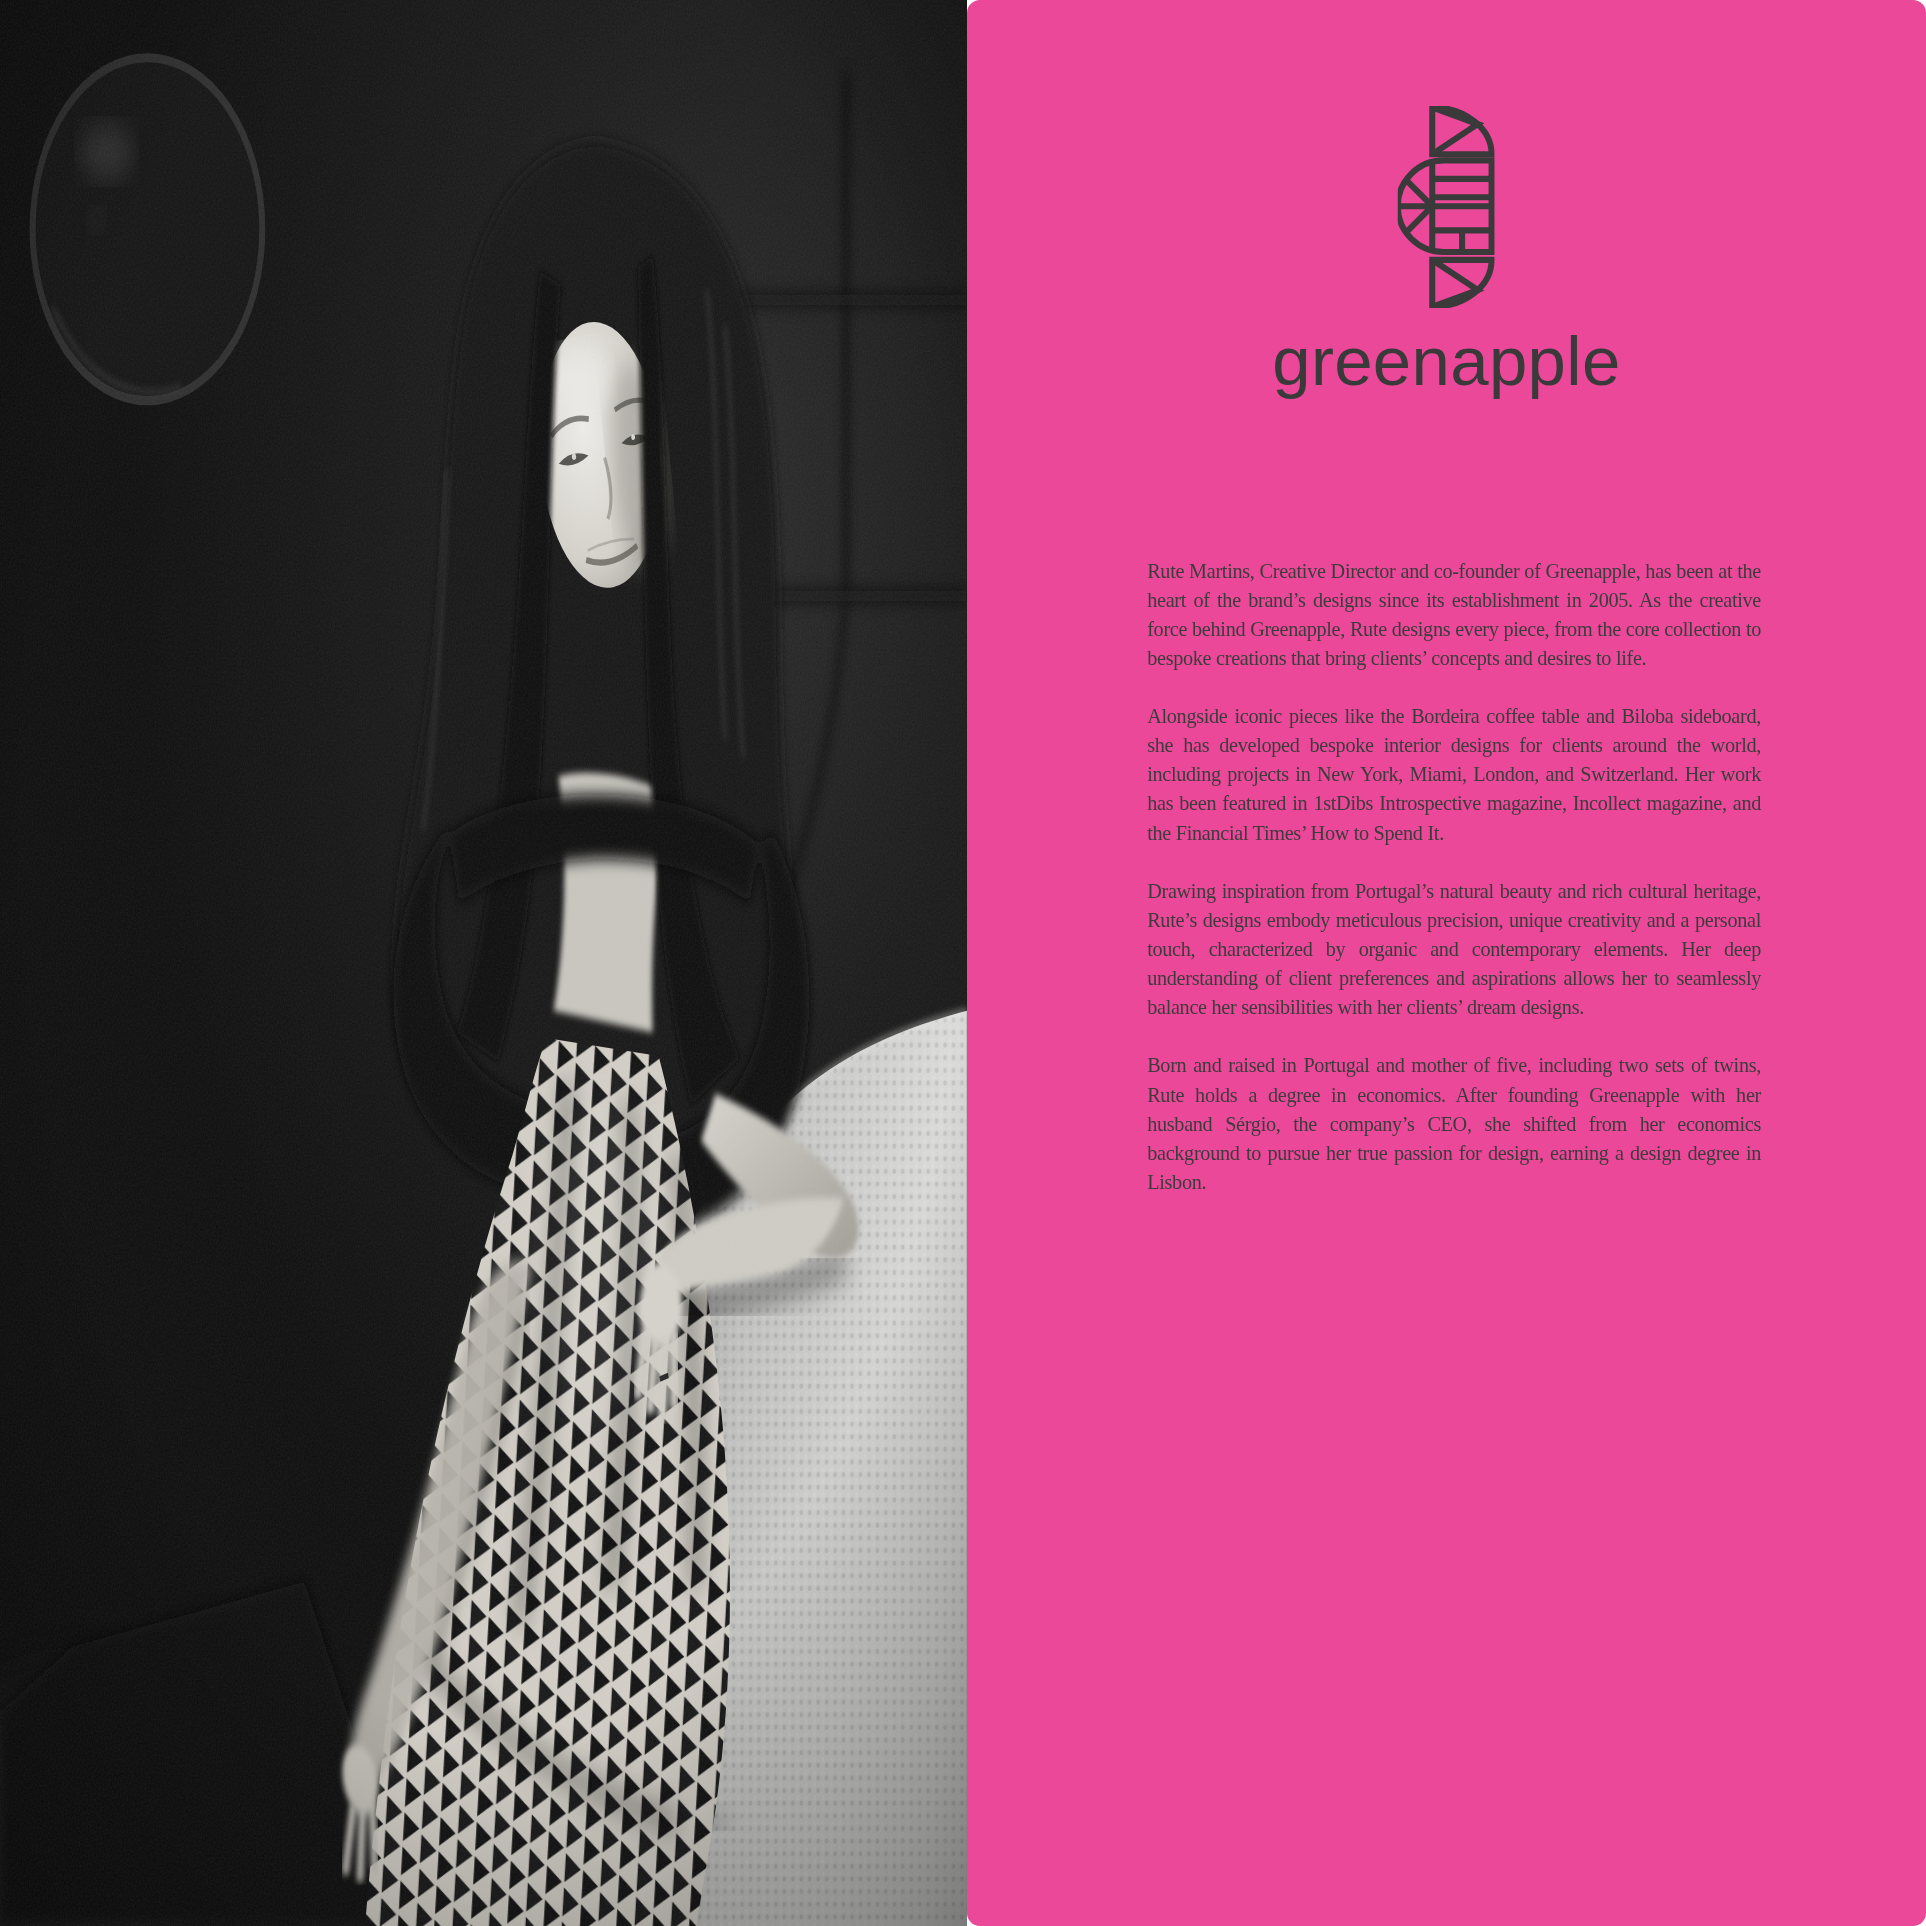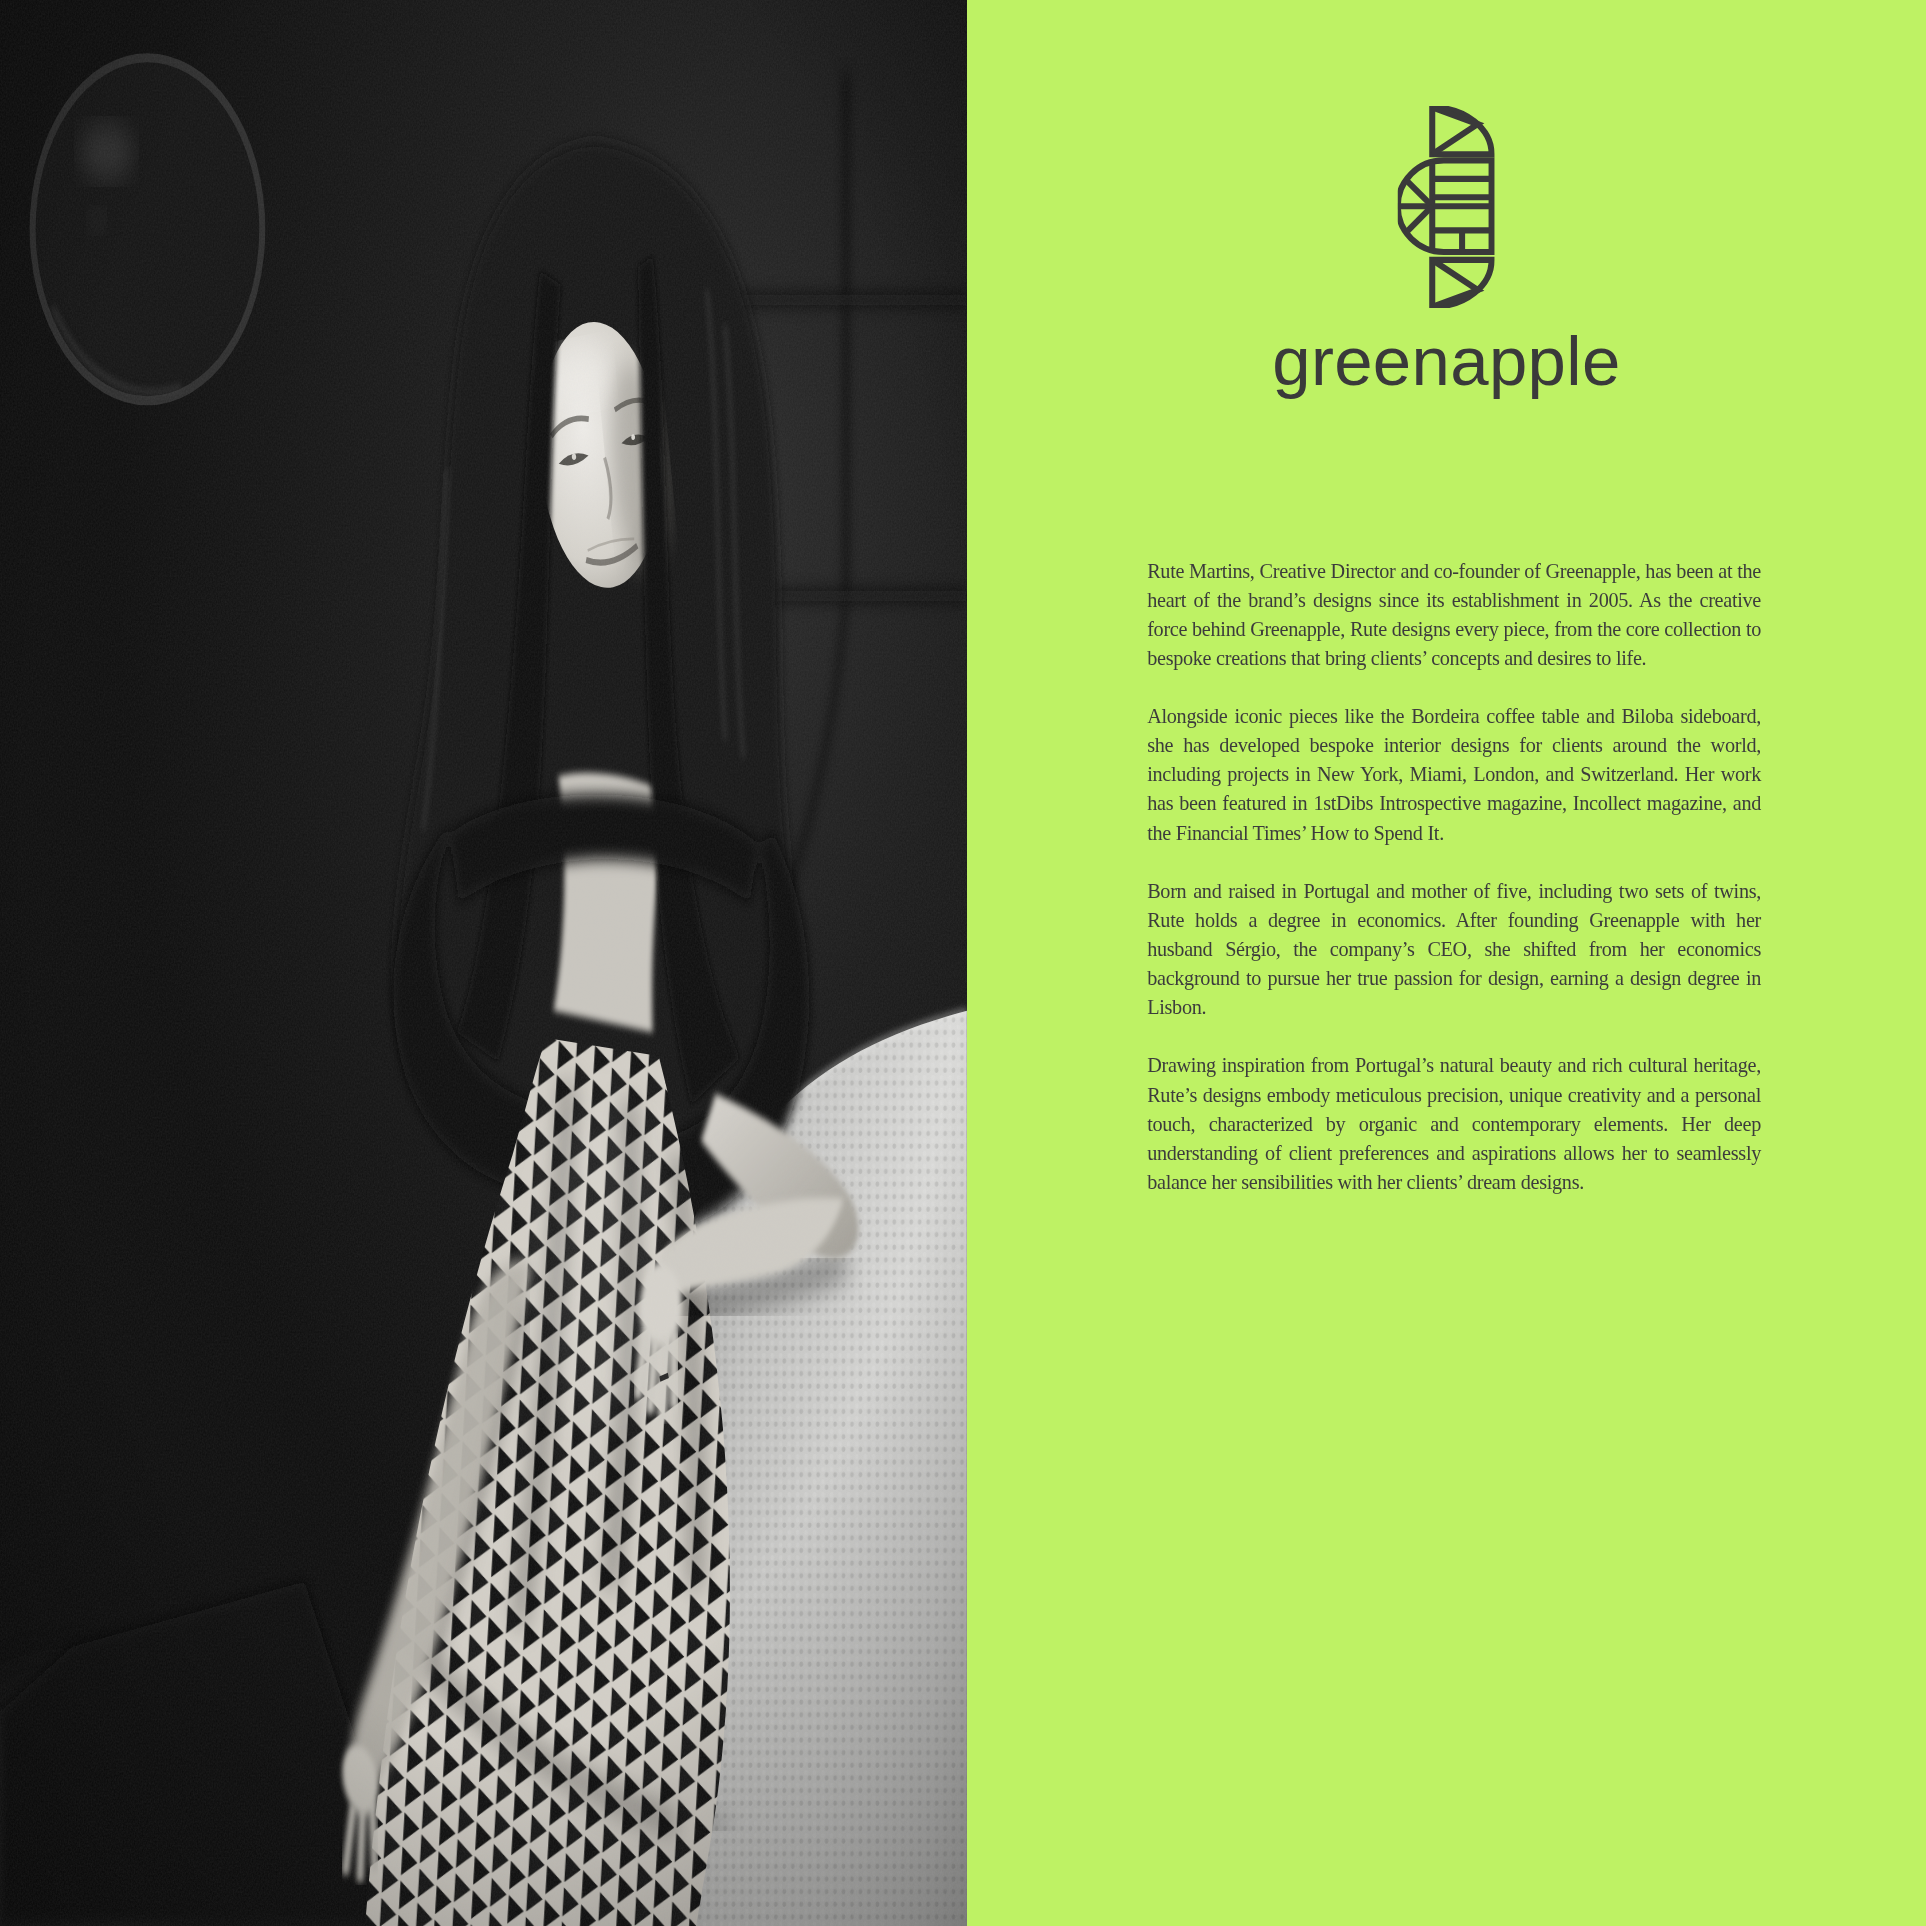--- a/index.html
+++ b/index.html
@@ -9,21 +9,21 @@
     font-family:"Liberation Sans", sans-serif;
     background:#ffffff;
   }
   
   .photo-pane {
     width:50.2%; height:100%; background:#0f0f0f; position:relative; overflow:hidden;
   }
   .photo-pane svg { width:100%; height:100%; display:block; }
   
   .content-pane {
-    flex:1; position:relative; background:#bef264; height:100%;
+    flex:1; position:relative; background:#ec4899; height:100%;border-radius:13px;
   }
   .logo-block {
     position:absolute; top:5.5%; left:50%; transform:translateX(-50%);
     text-align:center; white-space:nowrap;
   }
   .logo-mark { height:10.5vh; width:auto; display:block; margin:0 auto; }
   .wordmark {
     margin-top:1.05vh;
     font-size:3.58vw; line-height:1; font-weight:400;
     color:#3a3a3a; letter-spacing:0.005em;
@@ -235,19 +235,19 @@
           <path d="M97,565 V433 H264 A167,132 0 0 1 97,565 Z"></path>
           <path d="M97,565 L225,518 L97,433"></path>
         </g>
       </svg>
       <div class="wordmark">greenapple</div>
     </div>
 
     <div class="bio-text">
       <p>Rute Martins, Creative Director and co-founder of Greenapple, has been at the heart of the brand’s designs since its establishment in 2005. As the creative force behind Greenapple, Rute designs every piece, from the core collection to bespoke creations that bring clients’ concepts and desires to life.</p>
       <p>Alongside iconic pieces like the Bordeira coffee table and Biloba sideboard, she has developed bespoke interior designs for clients around the world, including projects in New York, Miami, London, and Switzerland. Her work has been featured in 1stDibs Introspective magazine, Incollect magazine, and the Financial Times’ How to Spend It.</p>
+      <p>Drawing inspiration from Portugal’s natural beauty and rich cultural heritage, Rute’s designs embody meticulous precision, unique creativity and a personal touch, characterized by organic and contemporary elements. Her deep understanding of client preferences and aspirations allows her to seamlessly balance her sensibilities with her clients’ dream designs.</p>
       <p>Born and raised in Portugal and mother of five, including two sets of twins, Rute holds a degree in economics. After founding Greenapple with her husband Sérgio, the company’s CEO, she shifted from her economics background to pursue her true passion for design, earning a design degree in Lisbon.</p>
-      <p>Drawing inspiration from Portugal’s natural beauty and rich cultural heritage, Rute’s designs embody meticulous precision, unique creativity and a personal touch, characterized by organic and contemporary elements. Her deep understanding of client preferences and aspirations allows her to seamlessly balance her sensibilities with her clients’ dream designs.</p>
     </div>
 
   </div>
 </div>
 
 
 </body></html>

